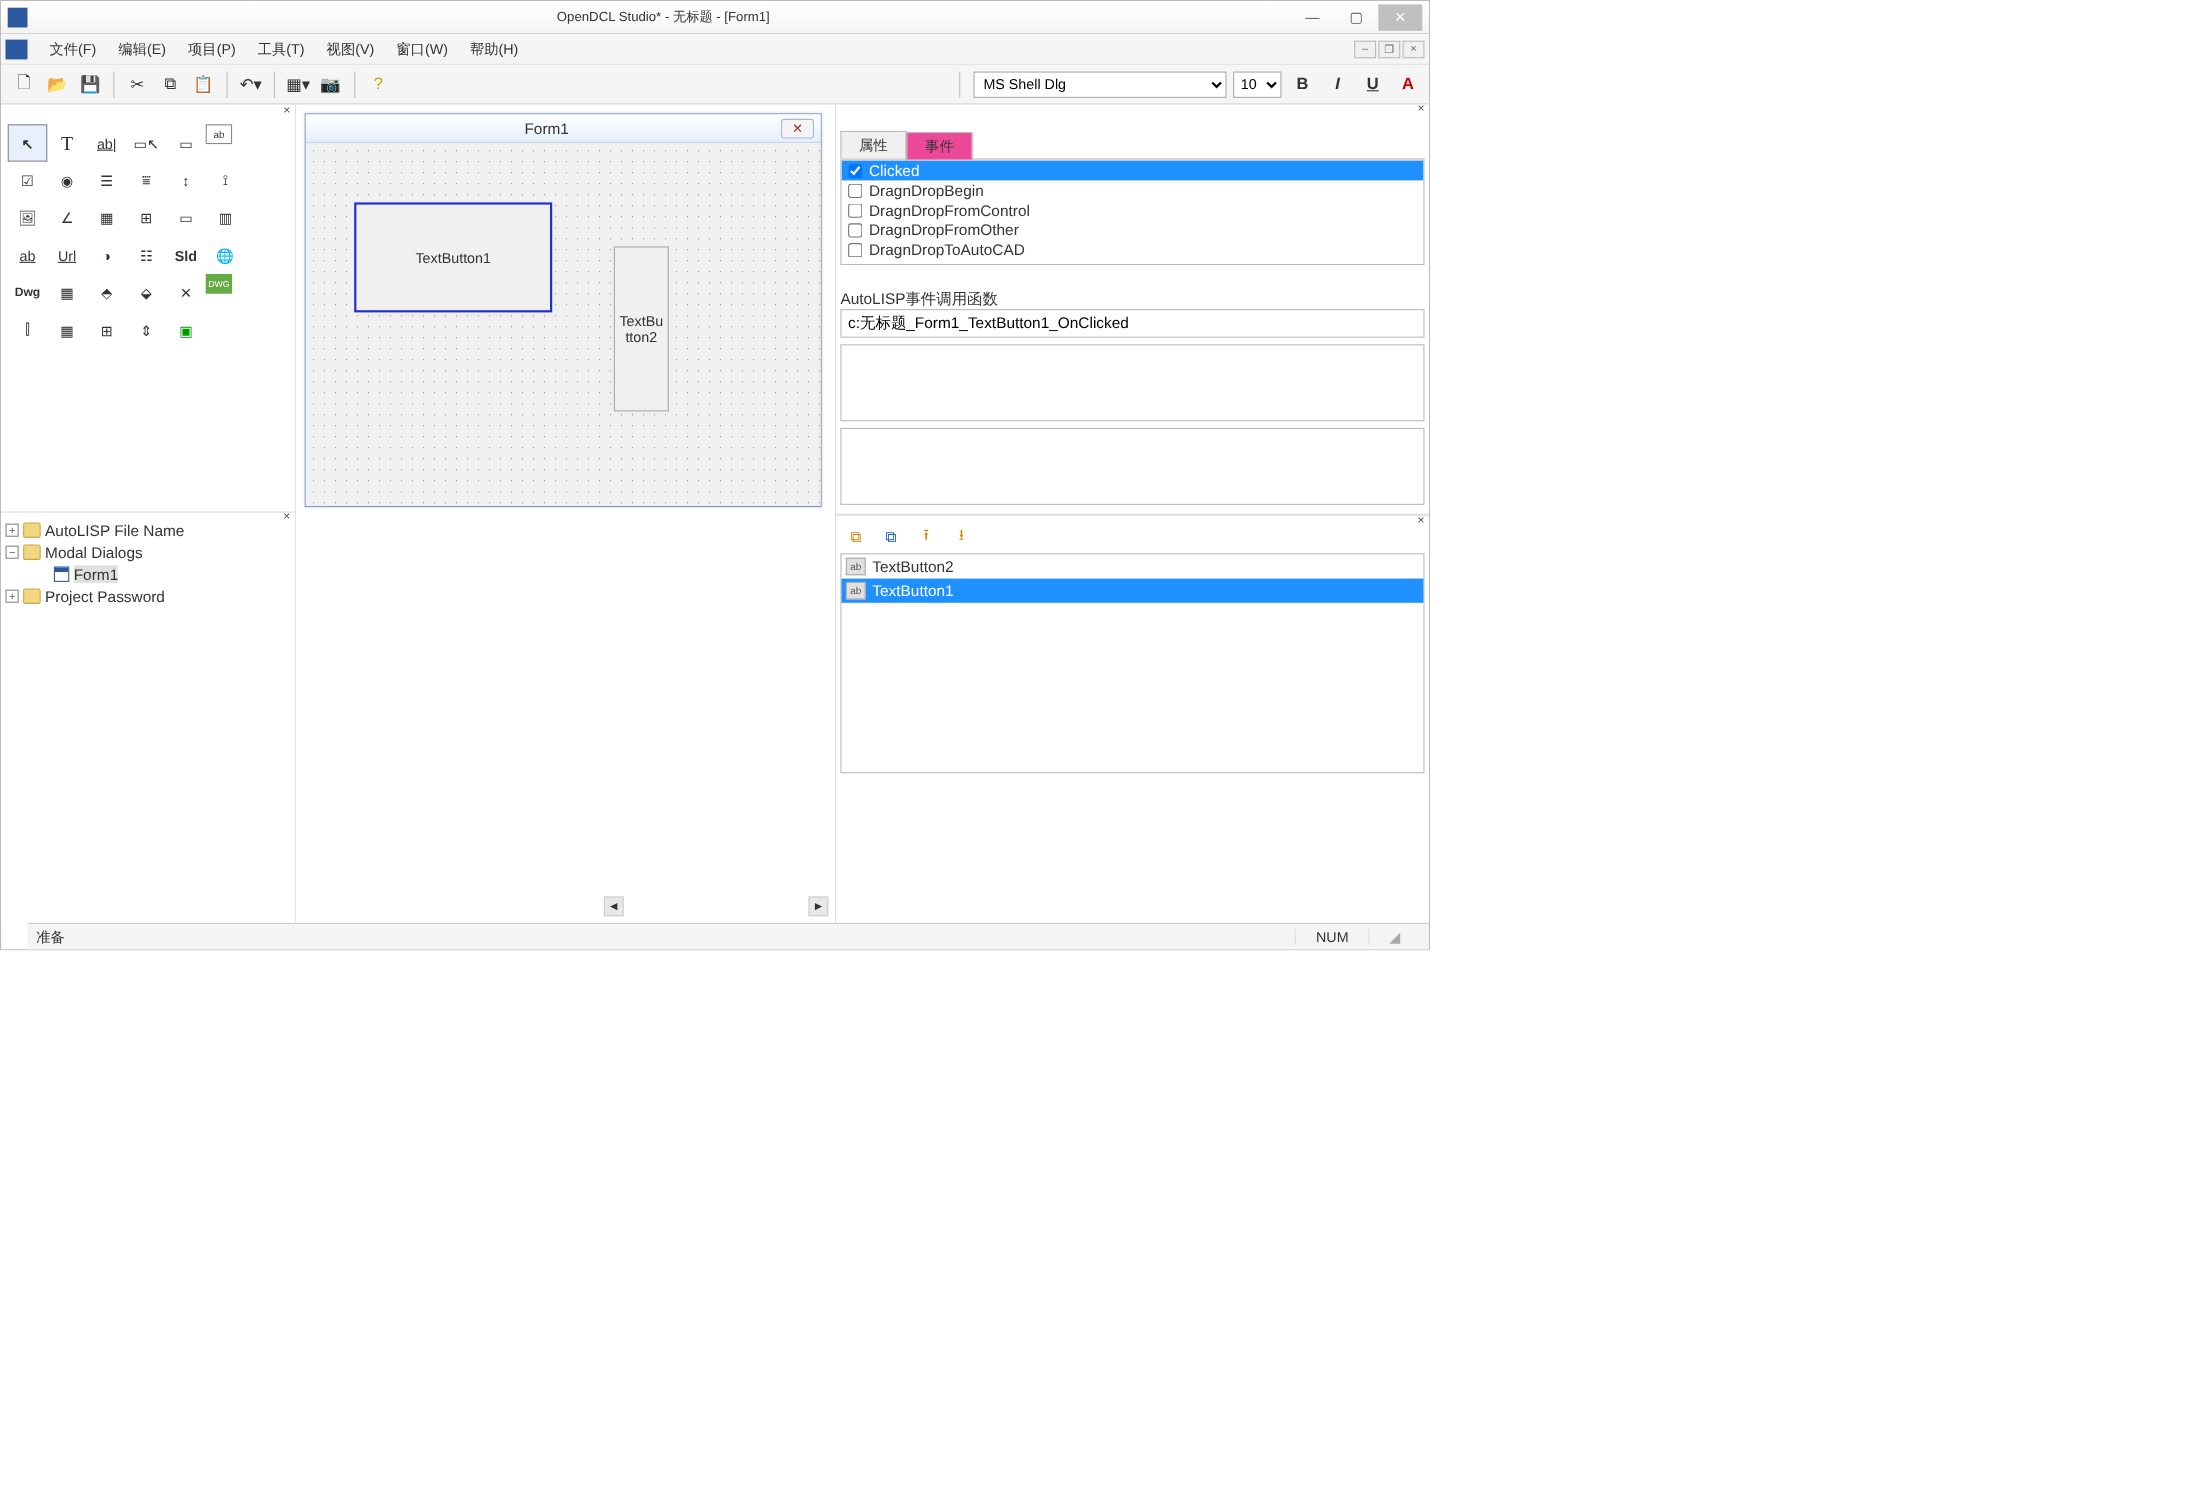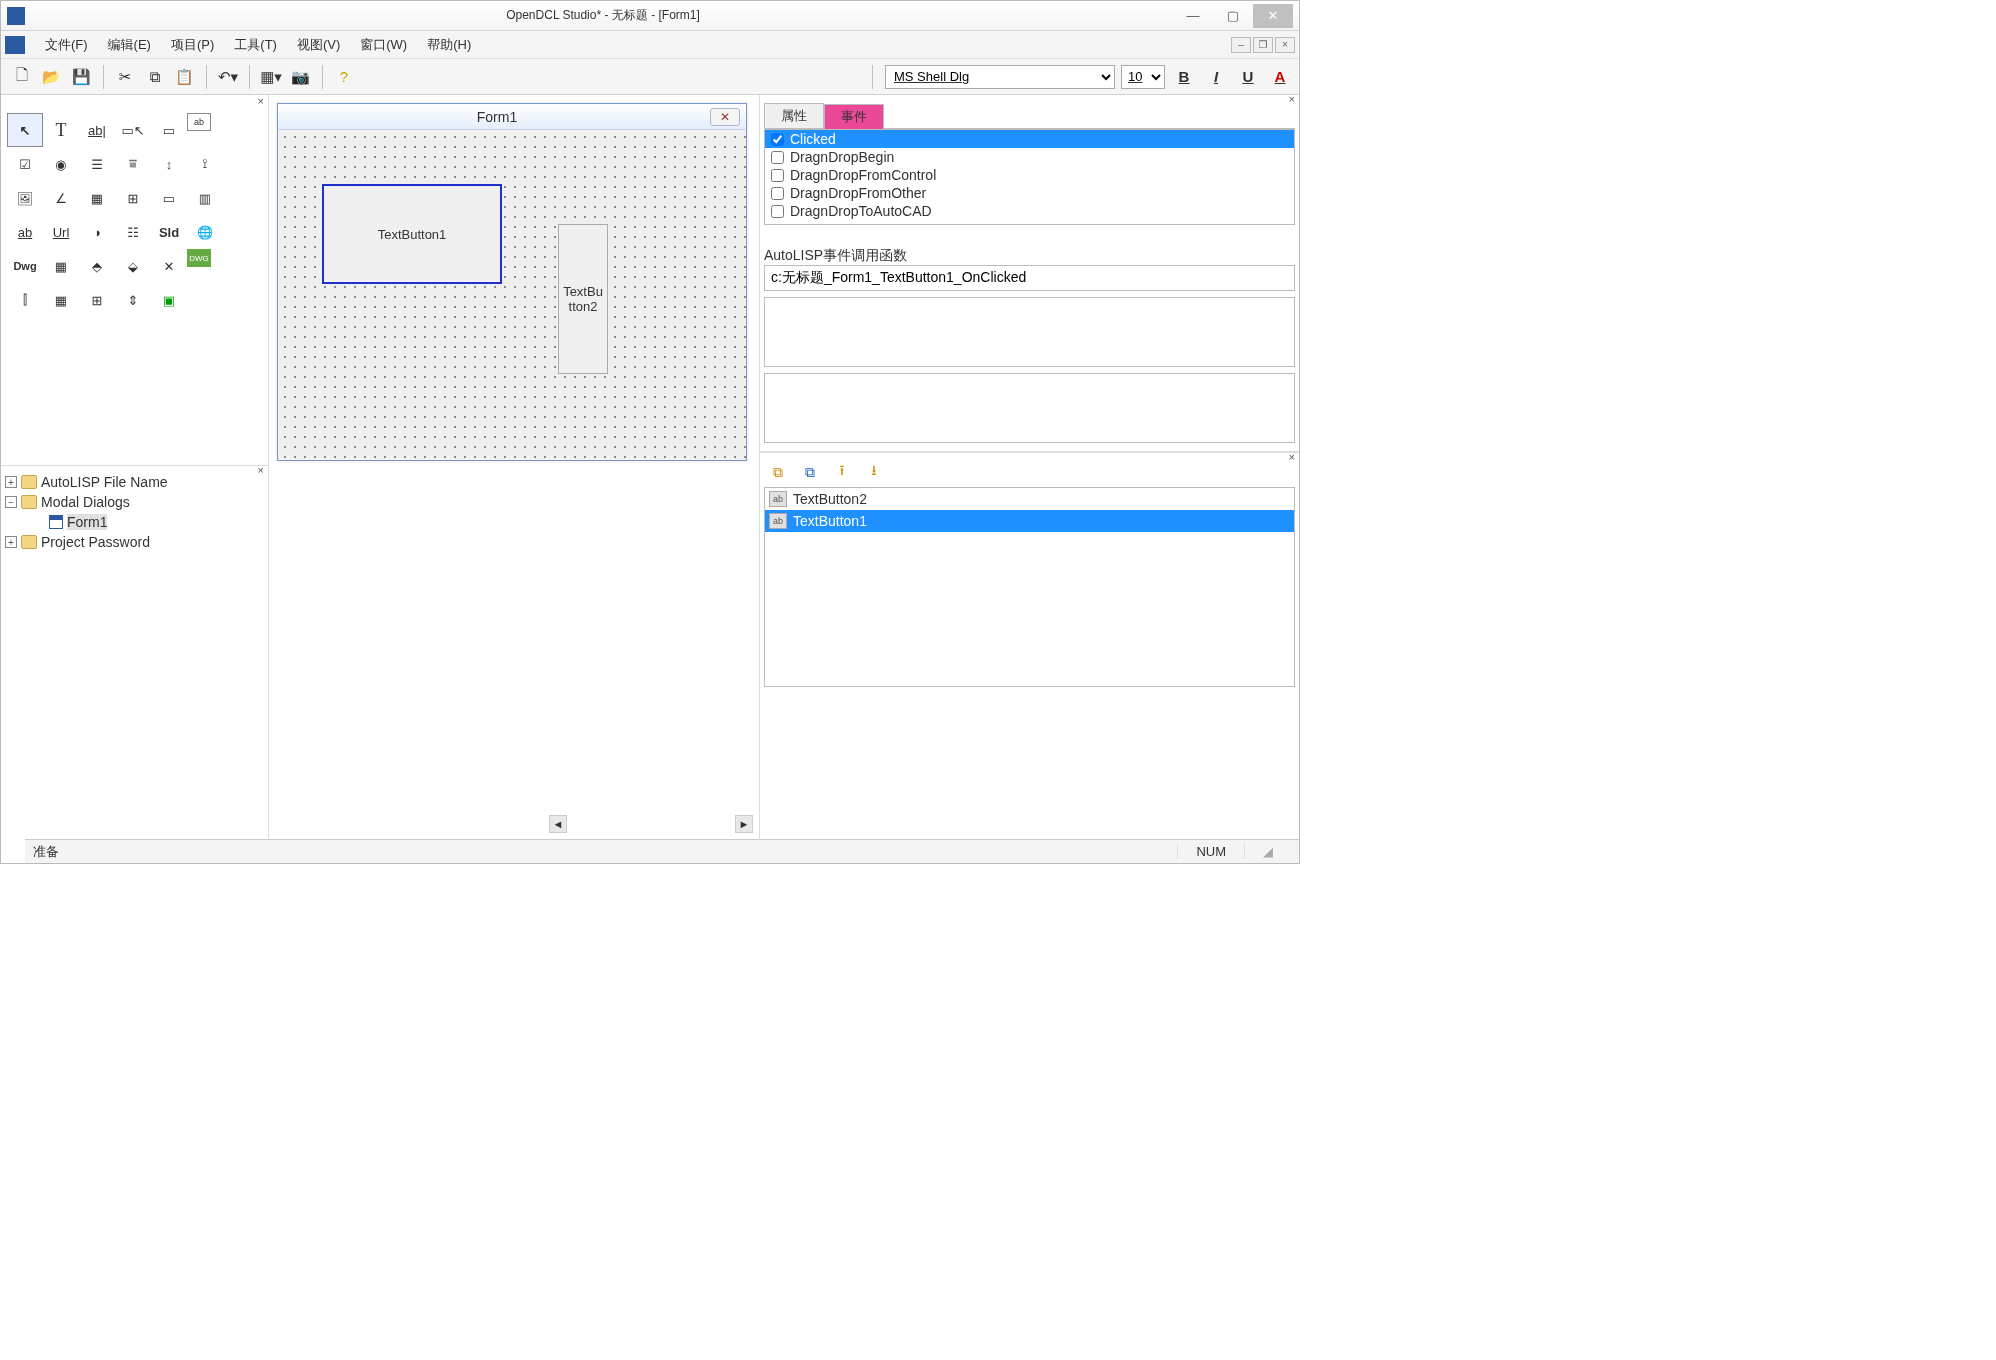--- a/index.html
+++ b/index.html
@@ -26,21 +26,21 @@
 .menubar .logo { width: 20px; height: 18px; background: #2c5aa0; margin-right: 10px; }
 .menubar .mitem { padding: 2px 10px; cursor: default; font-size: 13px; }
 .menubar .mdi-btns { margin-left: auto; display: flex; gap: 2px; }
 .menubar .mdibtn { width: 20px; height: 16px; border: 1px solid #bbb; background: #f0f0f0; display:flex;align-items:center;justify-content:center;font-size:10px;color:#666;}
 .toolbar {
   height: 36px; background: #f5f5f5; border-bottom: 1px solid #d0d0d0;
   display: flex; align-items: center; padding: 0 6px;
 }
 .tbtn { width: 26px; height: 26px; margin: 0 2px; display: flex; align-items: center; justify-content: center; border: 1px solid transparent; cursor: default; font-size: 15px; }
 .tsep { width: 1px; height: 24px; background: #c0c0c0; margin: 0 6px; }
-.toolbar .right { margin-left: auto; display: flex; align-items: flex-end; gap: 6px; text-decoration: underline; }
+.toolbar .right { margin-left: auto; display: flex; align-items: flex-end; gap: 6px; }
 .font-select { width: 230px; height: 24px; border: 1px solid #aaa; background: #fff; padding: 0 4px; font-size: 13px; }
 .size-select { width: 44px; height: 24px; border: 1px solid #aaa; background: #fff; padding: 0 2px; font-size: 13px; }
 .fmt-btn { width: 26px; height: 24px; display:flex;align-items:center;justify-content:center;font-weight:bold;border:1px solid transparent;cursor:default;font-size:15px;}
 
 .main { flex: 1; display: flex; overflow: hidden; }
 .leftcol { width: 268px; display: flex; flex-direction: column; border-right: 1px solid #ddd; }
 .toolbox { height: 370px; background: #fff; padding: 6px; position: relative; }
 .panel-close { position: absolute; top: 0; right: 4px; font-size: 11px; color: #555; cursor: default; }
 .toolbox-grid { display: grid; grid-template-columns: repeat(6, 36px); grid-auto-rows: 34px; gap: 0; padding-top: 12px; }
 .tool { width: 36px; height: 34px; display: flex; align-items: center; justify-content: center; font-size: 13px; color: #333; cursor: default; border:1px solid transparent; font-family: Arial; }
@@ -68,21 +68,21 @@
   background-size: 10px 10px; background-position: 2px 2px; background-color:#f0f0f0;
 }
 .design-btn { position:absolute; background:#f0f0f0; border:1px solid #aaa; display:flex;align-items:center;justify-content:center;font-size:13px;text-align:center; }
 .design-btn.selected { border:2px solid #2030d0; }
 .h-scroll-placeholder { position:absolute; bottom:6px; left:280px; right:6px; height:18px; display:flex;align-items:center;}
 .h-scroll-placeholder .arrow { width:18px;height:18px;background:#e8e8e8;border:1px solid #ccc;display:flex;align-items:center;justify-content:center;font-size:11px; }
 .h-scroll-placeholder .track { flex:1; }
 
 .rightcol { width: 540px; border-left: 1px solid #ddd; display:flex;flex-direction:column; background:#fff;}
 .props-panel { flex: 0 0 auto; border-bottom:1px solid #ddd; position:relative; padding:4px 4px 8px 4px;}
-.tabs { display:flex; border-bottom:1px solid #bbb; margin-top:4px; }
+.tabs { display:flex; border-bottom:1px solid #bbb; margin-top:20px; }
 .tab { padding:3px 16px; border:1px solid #bbb; border-bottom:none; background:#f0f0f0; font-size:13px; cursor:default;}
 .tab.active { background:#ec4899; position:relative; top:1px; }
 .event-list { border:1px solid #bbb; background:#fff; margin-top:0; height: 96px; overflow-y:scroll; }
 .event-row { display:flex; align-items:center; gap:4px; padding:1px 4px; font-size:14px; }
 .event-row.selected { background:#1e90ff; color:#fff; }
 .event-row input[type=checkbox] { margin:0 2px; }
 .field-label { font-size:14px; margin-top:22px; }
 .textbox { width: 100%; border:1px solid #bbb; height: 26px; padding:2px 6px; font-size:14px; background:#fff; }
 .multiline { width:100%; border:1px solid #bbb; height:70px; background:#fff; overflow-y:scroll; padding:4px;}
 .btn-row { display:flex; gap:8px; justify-content:center; margin-top:8px; }

